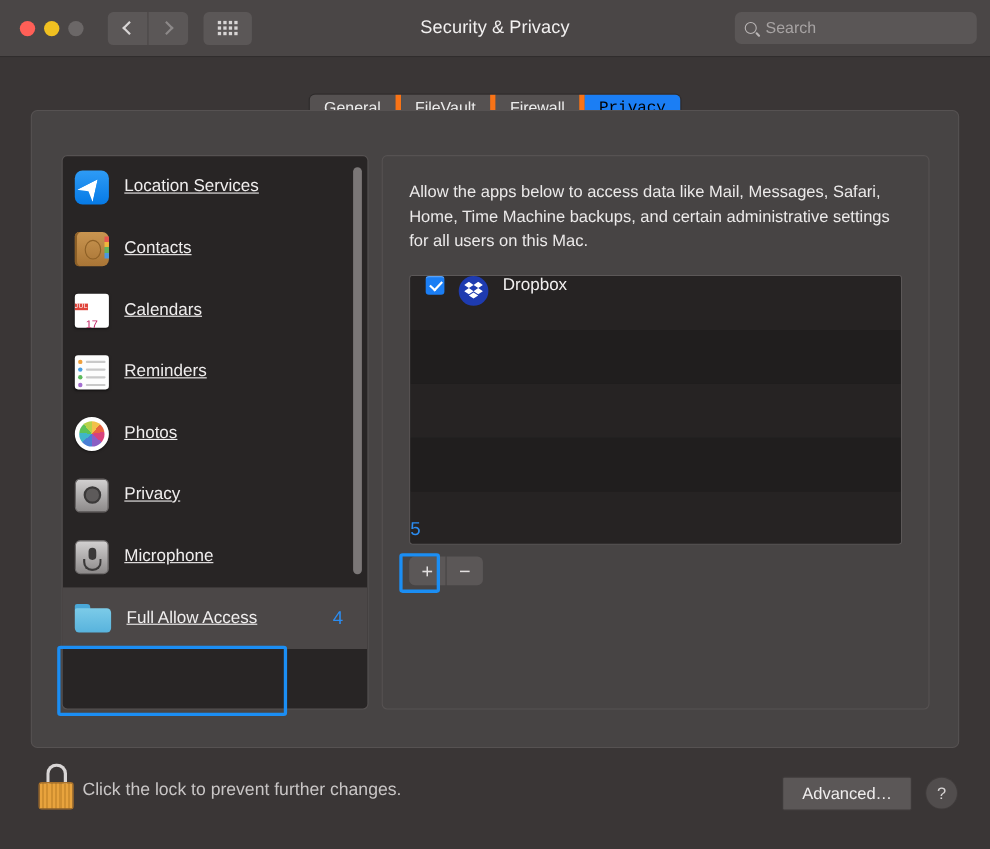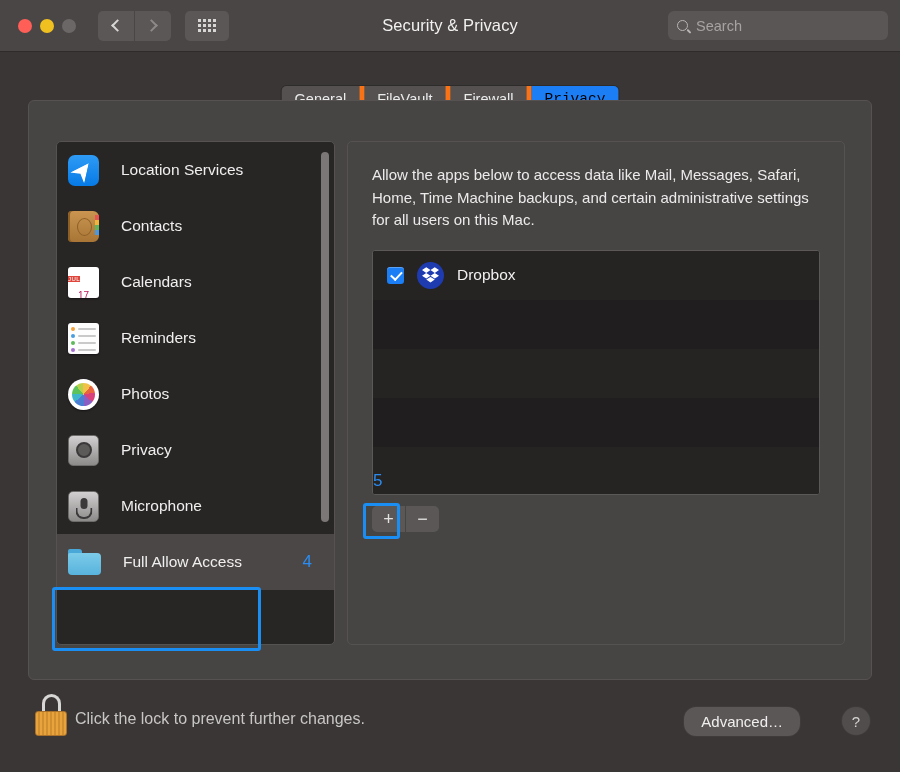--- a/index.html
+++ b/index.html
@@ -80,21 +80,21 @@
   
   .sidebar {
     position: absolute; left: 27px; top: 40px; width: 279px; height: 504px;
     background: #282525; border: 1px solid #565252; border-radius: 5px;
     overflow: hidden;
   }
   .srow {
     height: 56px; display: flex; align-items: center; padding-left: 11px; position: relative;
   }
   .srow.selected { background: #4b4747; }
-  .srow .lbl { font-size: 15.5px; color: #f0eeee; margin-left: 22px; }
+  .srow .lbl { font-size: 15.5px; color: #f0eeee; margin-left: 14px; text-decoration: underline; }
   .srow .num { position: absolute; right: 22px; font-size: 17px; color: #2b8cf0; }
 
   .ico { width: 31px; height: 31px; flex: none; position: relative; }
 
   
   .ico-loc { background: linear-gradient(180deg,#2e9bf5,#067ae6); border-radius: 7px; }
   .ico-loc::after {
     content:""; position: absolute; left: 6px; top: 6px;
     width: 0; height: 0; border-left: 9px solid transparent; border-right: 9px solid transparent;
     border-bottom: 19px solid #fff; transform: rotate(38deg);
@@ -176,21 +176,21 @@
     position: absolute; left: 318px; top: 40px; width: 498px; height: 504px;
     background: #474444; border: 1px solid #565252; border-radius: 5px;
     padding: 22px 24px;
   }
   .desc { font-size: 15px; line-height: 22.5px; color: #eceaea; }
 
   .applist {
     margin-top: 18px; height: 245px; background: #232020;
     border: 1px solid #5c5858; border-radius: 3px; overflow: hidden;
   }
-  .approw { height: 49px; display: flex; align-items: center; padding-left: 14px; }
+  .approw { height: 49px; display: flex; padding-left: 14px; }
   .approw:nth-child(odd)  { background: #262323; }
   .approw:nth-child(even) { background: #201e1e; }
   .approw .name { font-size: 15.5px; color: #f2f0f0; margin-left: 13px; }
 
   .cbox {
     width: 17px; height: 17px; border-radius: 3px; background: #1b7ef4; flex: none;
     position: relative; box-shadow: inset 0 1px 0 rgba(255,255,255,.28);
   }
   .cbox::after {
     content:""; position: absolute; left: 5.5px; top: 2.5px; width: 4.5px; height: 9px;
@@ -220,22 +220,22 @@
     border: 3.5px solid #d9d6d6; border-bottom: none; border-radius: 10px 10px 0 0;
   }
   .lock .body {
     position: absolute; left: 4px; top: 17px; width: 32px; height: 25px; border-radius: 3px;
     background: repeating-linear-gradient(90deg,#e8a33d 0 2px,#d08f30 2px 4px);
     border: 1px solid #a9712a;
   }
   .locktext { position: absolute; left: 75px; top: 30px; font-size: 16px; color: #c9c6c6; }
 
   .advbtn {
-    position: absolute; right: 100px; top: 27px; height: 29px; padding: 0 17px;
-    background: #5b5757; border-radius: 12px; color: #f0eeee; font-size: 15px;
+    position: absolute; right: 72px; top: 27px; height: 29px; padding: 0 17px;
+    background: #5b5757; border-radius: 1px; color: #f0eeee; font-size: 15px;
     display: flex; align-items: center; box-shadow: 0 0 0 1px #3f3b3b;
   }
   .helpbtn {
     position: absolute; right: 30px; top: 27px; width: 28px; height: 28px; border-radius: 50%;
     background: #514d4d; color: #d6d3d3; font-size: 15px;
     display: flex; align-items: center; justify-content: center; box-shadow: 0 0 0 1px #3f3b3b;
   }
 </style>
 </head>
 <body>

